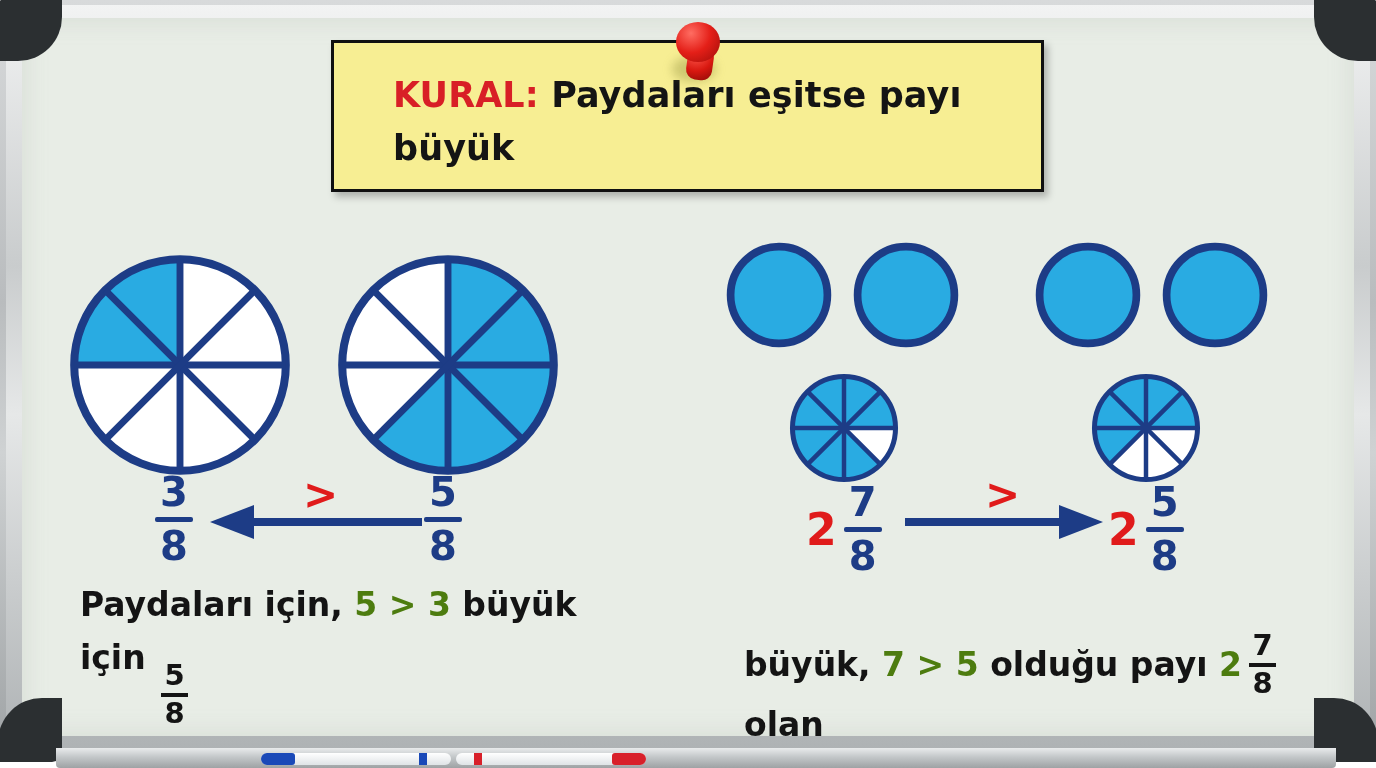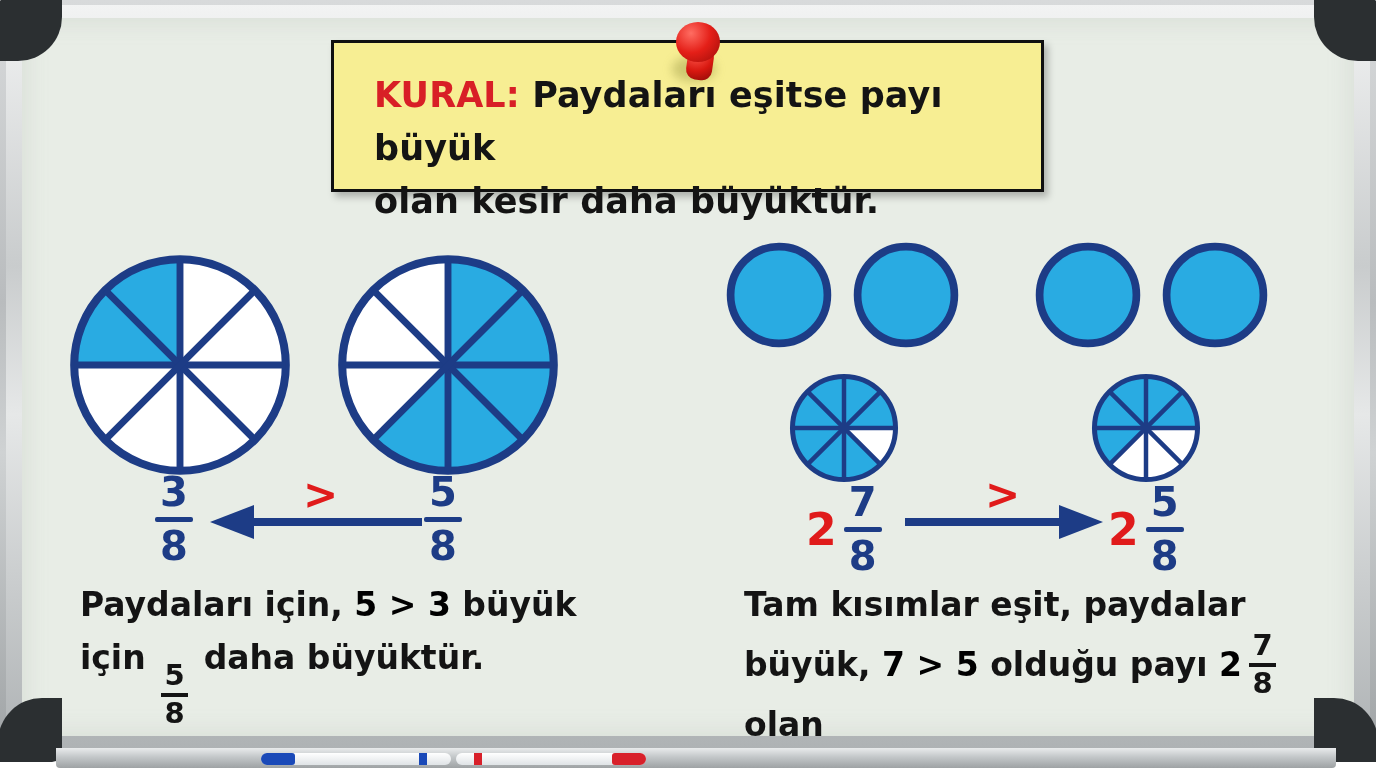--- a/index.html
+++ b/index.html
@@ -47,24 +47,24 @@
   .marker .band{ position:absolute; top:0; bottom:0; width:8px; }
 
   
   .note{
     position:absolute; left:331px; top:40px; width:713px; height:152px;
     background:#f7ee93;
     border:3px solid #101010;
     box-shadow:4px 5px 7px rgba(0,0,0,.25);
   }
   .note-text{
-    padding:26px 26px 0 40px;
+    padding:26px 26px 0 28px;
     font-family:"DejaVu Sans", sans-serif;
     font-size:35px; font-weight:bold; color:#141414;
-    line-height:1.52; letter-spacing:.1px;
+    line-height:1.52; letter-spacing:.1px;margin-left:31px;
   }
   .kural{ color:#d81f26; }
 
   .pin{ position:absolute; left:668px; top:22px; width:62px; height:64px; }
   .pin .head{
     position:absolute; left:8px; top:0px; width:44px; height:40px; border-radius:50%;
     background:radial-gradient(circle at 34% 28%,#ff6d62 0%,#e41f18 48%,#9e0d08 100%);
   }
   .pin .stem{
     position:absolute; left:19px; top:24px; width:26px; height:34px; border-radius:10px;
@@ -96,21 +96,21 @@
     font-family:"DejaVu Sans", sans-serif; font-weight:bold; font-size:42px;
     color:#e01b1b; line-height:1;
   }
 
   
   .explain{
     position:absolute;
     font-family:"DejaVu Sans", sans-serif; font-weight:bold;
     font-size:33px; color:#141414; line-height:1.62;
   }
-  .explain .red{ color:#000000;text-align:right; }
+  .explain .red{ color:#4d7c0f;text-align:right; }
   .inline-frac{
     display:inline-flex; flex-direction:column; align-items:center;
     vertical-align:-16px; margin:0 4px; line-height:1;
   }
   .inline-frac .n{ font-size:29px; }
   .inline-frac .b{ width:27px; height:4px; background:currentColor; margin:3px 0 2px; }
   .inline-frac .d{ font-size:29px; }
   .inline-mixed{ display:inline-flex; align-items:center; gap:3px; }
 </style>
 </head>
@@ -136,21 +136,20 @@
     <div class="marker" style="left:400px; width:190px;">
       <div class="body"></div>
       <div class="band" style="left:18px; background:#d8202a;"></div>
       <div class="cap" style="right:0; background:#d8202a; border-radius:3px 6px 6px 3px;"></div>
     </div>
   </div>
 
   <div class="note">
     <div class="note-text">
       <span class="kural">KURAL:</span><span> Paydaları eşitse payı büyük</span><br>
-      <span>olan kesir daha büyüktür.</span>
     </div>
   </div>
   <div class="pin">
     <div class="shadow"></div>
     <div class="stem"></div>
     <div class="head"></div>
   </div>
 
   <div class="panel" style="left:0; top:0;">
 
@@ -201,21 +200,21 @@
       <span class="bar"></span>
       <span class="den">8</span>
     </div>
 
     <div class="explain" style="left:80px; top:578px; width:580px;">
       <span>Paydaları için, </span><span class="red">5 &gt; 3</span><span> büyük</span><br>
       <span>için </span><span class="inline-frac">
           <span class="n">5</span>
           <span class="b"></span>
           <span class="d">8</span>
-        </span><span> daha büyüktür.</span>
+        </span>
     </div>
   </div>
 
   <div class="panel" style="left:0; top:0;">
 
     <svg width="110" height="110" viewBox="0 0 100 100" style="position:absolute; left:724px; top:240px;">
       <circle cx="50" cy="50" r="44" fill="#29abe2" stroke="#1d3c86" stroke-width="7"></circle>
     </svg>
     <svg width="110" height="110" viewBox="0 0 100 100" style="position:absolute; left:851px; top:240px;">
       <circle cx="50" cy="50" r="44" fill="#29abe2" stroke="#1d3c86" stroke-width="7"></circle>
@@ -277,21 +276,21 @@
     <div class="mixed" style="position:absolute; left:1108px; top:482px;">
       <span class="whole">2</span>
       <span class="frac">
         <span class="num">5</span>
         <span class="bar"></span>
         <span class="den">8</span>
       </span>
     </div>
 
     <div class="explain" style="left:744px; top:578px; width:610px;">
-      <span>Tam kısımlar eşit, paydalar</span><br>
+      <br>
       <span>büyük, </span><span class="red">7 &gt; 5</span><span> olduğu payı </span><span class="inline-mixed">
           <span class="red">2</span>
           <span class="inline-frac">
             <span class="n">7</span>
             <span class="b"></span>
             <span class="d">8</span>
           </span>
         </span><span> olan</span><br>
     </div>
   </div>

